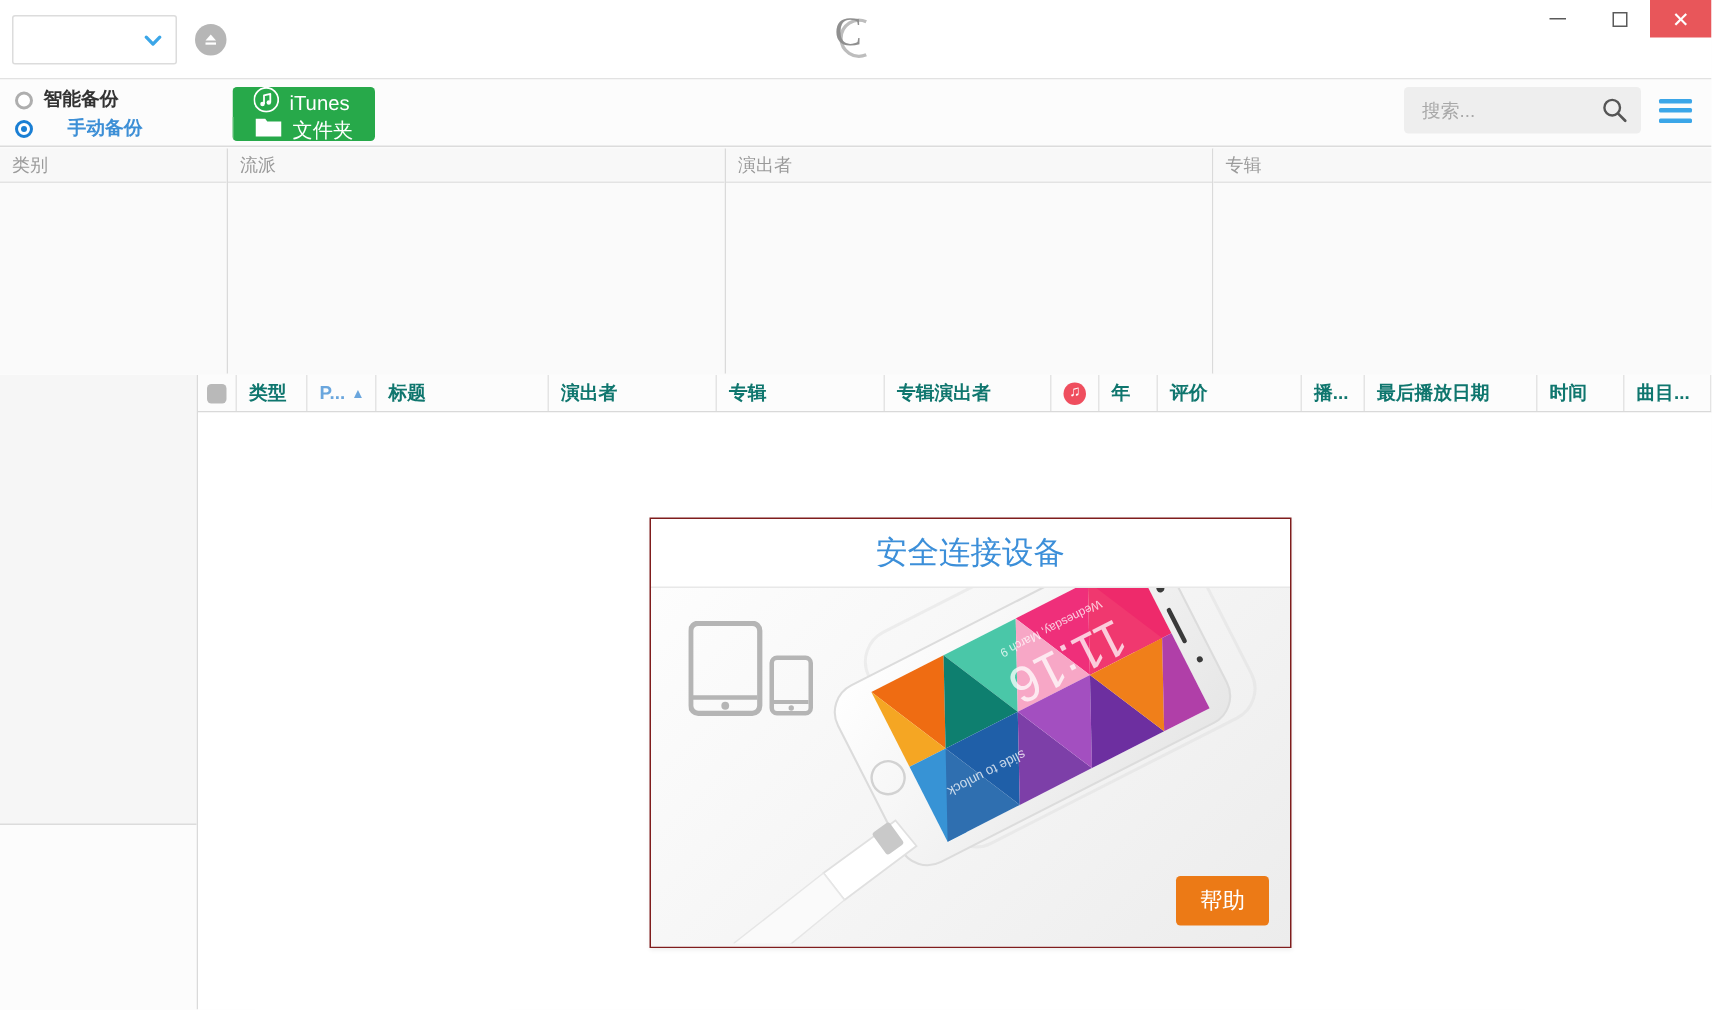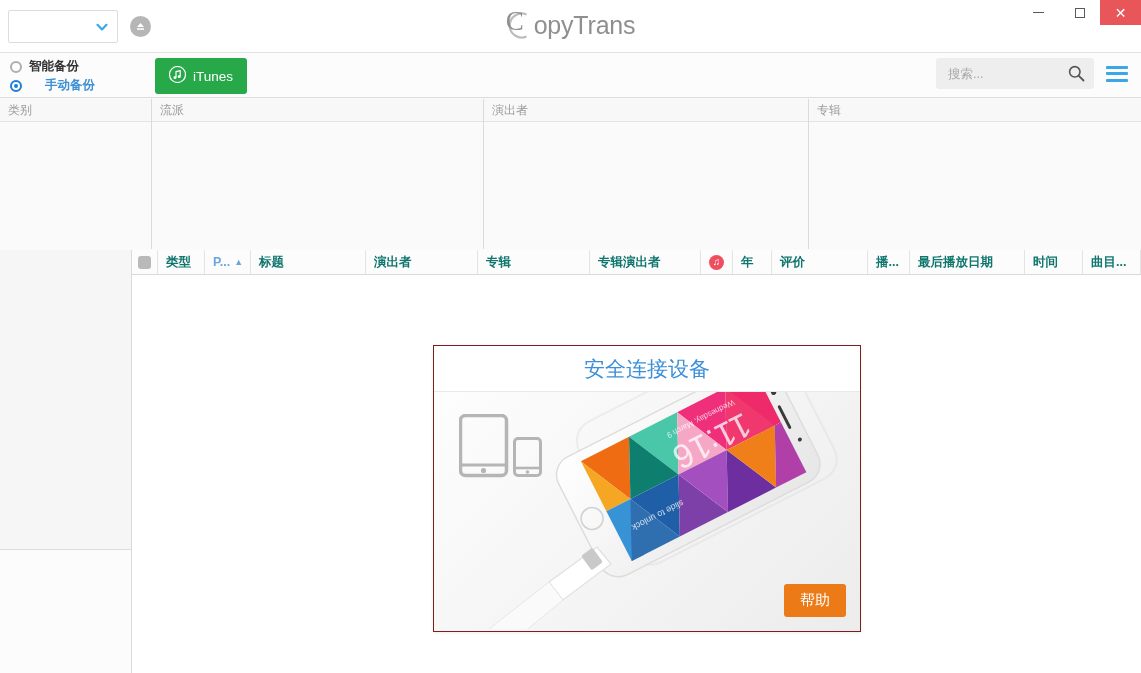--- a/index.html
+++ b/index.html
@@ -95,21 +95,21 @@
   .radio-row.sel .radio-mark:after {
     content: ""; position: absolute; left: 2px; top: 2px;
     width: 4px; height: 4px; border-radius: 50%; background: #1a7fd4;
   }
   .radio-label { font-size: 12.5px; font-weight: bold; color: #333; }
   .radio-row.sel .radio-label { color: #3d8fd6; margin-left: 16px; }
 
   .grp-green {
     position: absolute; left: 155px; top: 58px;
     display: flex; height: 36px;
-    border-radius: 3px; overflow: hidden;
+    border-radius: 3px; overflow: hidden; flex-direction: column;
   }
   .gbtn {
     background: #27a94a; color: #fff;
     display: flex; align-items: center; gap: 7px;
     padding: 0 14px; cursor: pointer; font-size: 13.5px;
   }
   .gbtn + .gbtn { border-left: 1px solid #52bd6c; }
 
   .grp-blue { position: absolute; right: 0; top: 58px; display: flex; align-items: center; }
   .bbtn {
@@ -263,21 +263,20 @@
     </div>
 
     <div class="logo">
       <span class="logo-inner">
         <span class="logo-c">
           <svg width="27" height="31" viewBox="0 0 27 31">
             <path d="M20.5 4.5 A12 12 0 1 0 20.5 26.5" fill="none" stroke="#bdbdbd" stroke-width="2.2"></path>
           </svg>
           <span class="glyph">C</span>
         </span>
-        <span class="logo-text">opyTrans</span>
       </span>
     </div>
 
     <div class="wbtns">
       <div class="wbtn">
         <i class="bar-min"></i>
       </div>
       <div class="wbtn">
         <i class="sq"></i>
       </div>
@@ -304,20 +303,28 @@
     <div class="gbtn">
       <span>
         <svg width="17" height="17" viewBox="0 0 17 17">
           <circle cx="8.5" cy="8.5" r="8" fill="none" stroke="#ffffff" stroke-width="1.2"></circle>
           <path d="M7 11.3 L7 5.6 L11.2 4.6 L11.2 10.2" fill="none" stroke="#ffffff" stroke-width="1.2" stroke-linejoin="round"></path>
           <circle cx="6" cy="11.4" r="1.5" fill="#ffffff"></circle>
           <circle cx="10.2" cy="10.4" r="1.5" fill="#ffffff"></circle>
         </svg>
       </span>
       <span>iTunes</span>
+    </div>
+    <div class="gbtn">
+      <span>
+        <svg width="18" height="15" viewBox="0 0 18 15">
+          <path d="M0.5 3 L0.5 13 L17.5 13 L17.5 3 L8.2 3 L6.8 1.2 L0.5 1.2 Z" fill="#ffffff"></path>
+        </svg>
+      </span>
+      <span>文件夹</span>
     </div>
   </div>
 
   <div class="grp-blue">
 
     <div class="searchbox">
       <input type="text" value="" placeholder="搜索..." style="">
       <span class="mag">
         <svg width="17" height="17" viewBox="0 0 17 17">
           <circle cx="6.8" cy="6.8" r="5.2" fill="none" stroke="#555" stroke-width="1.6"></circle>

